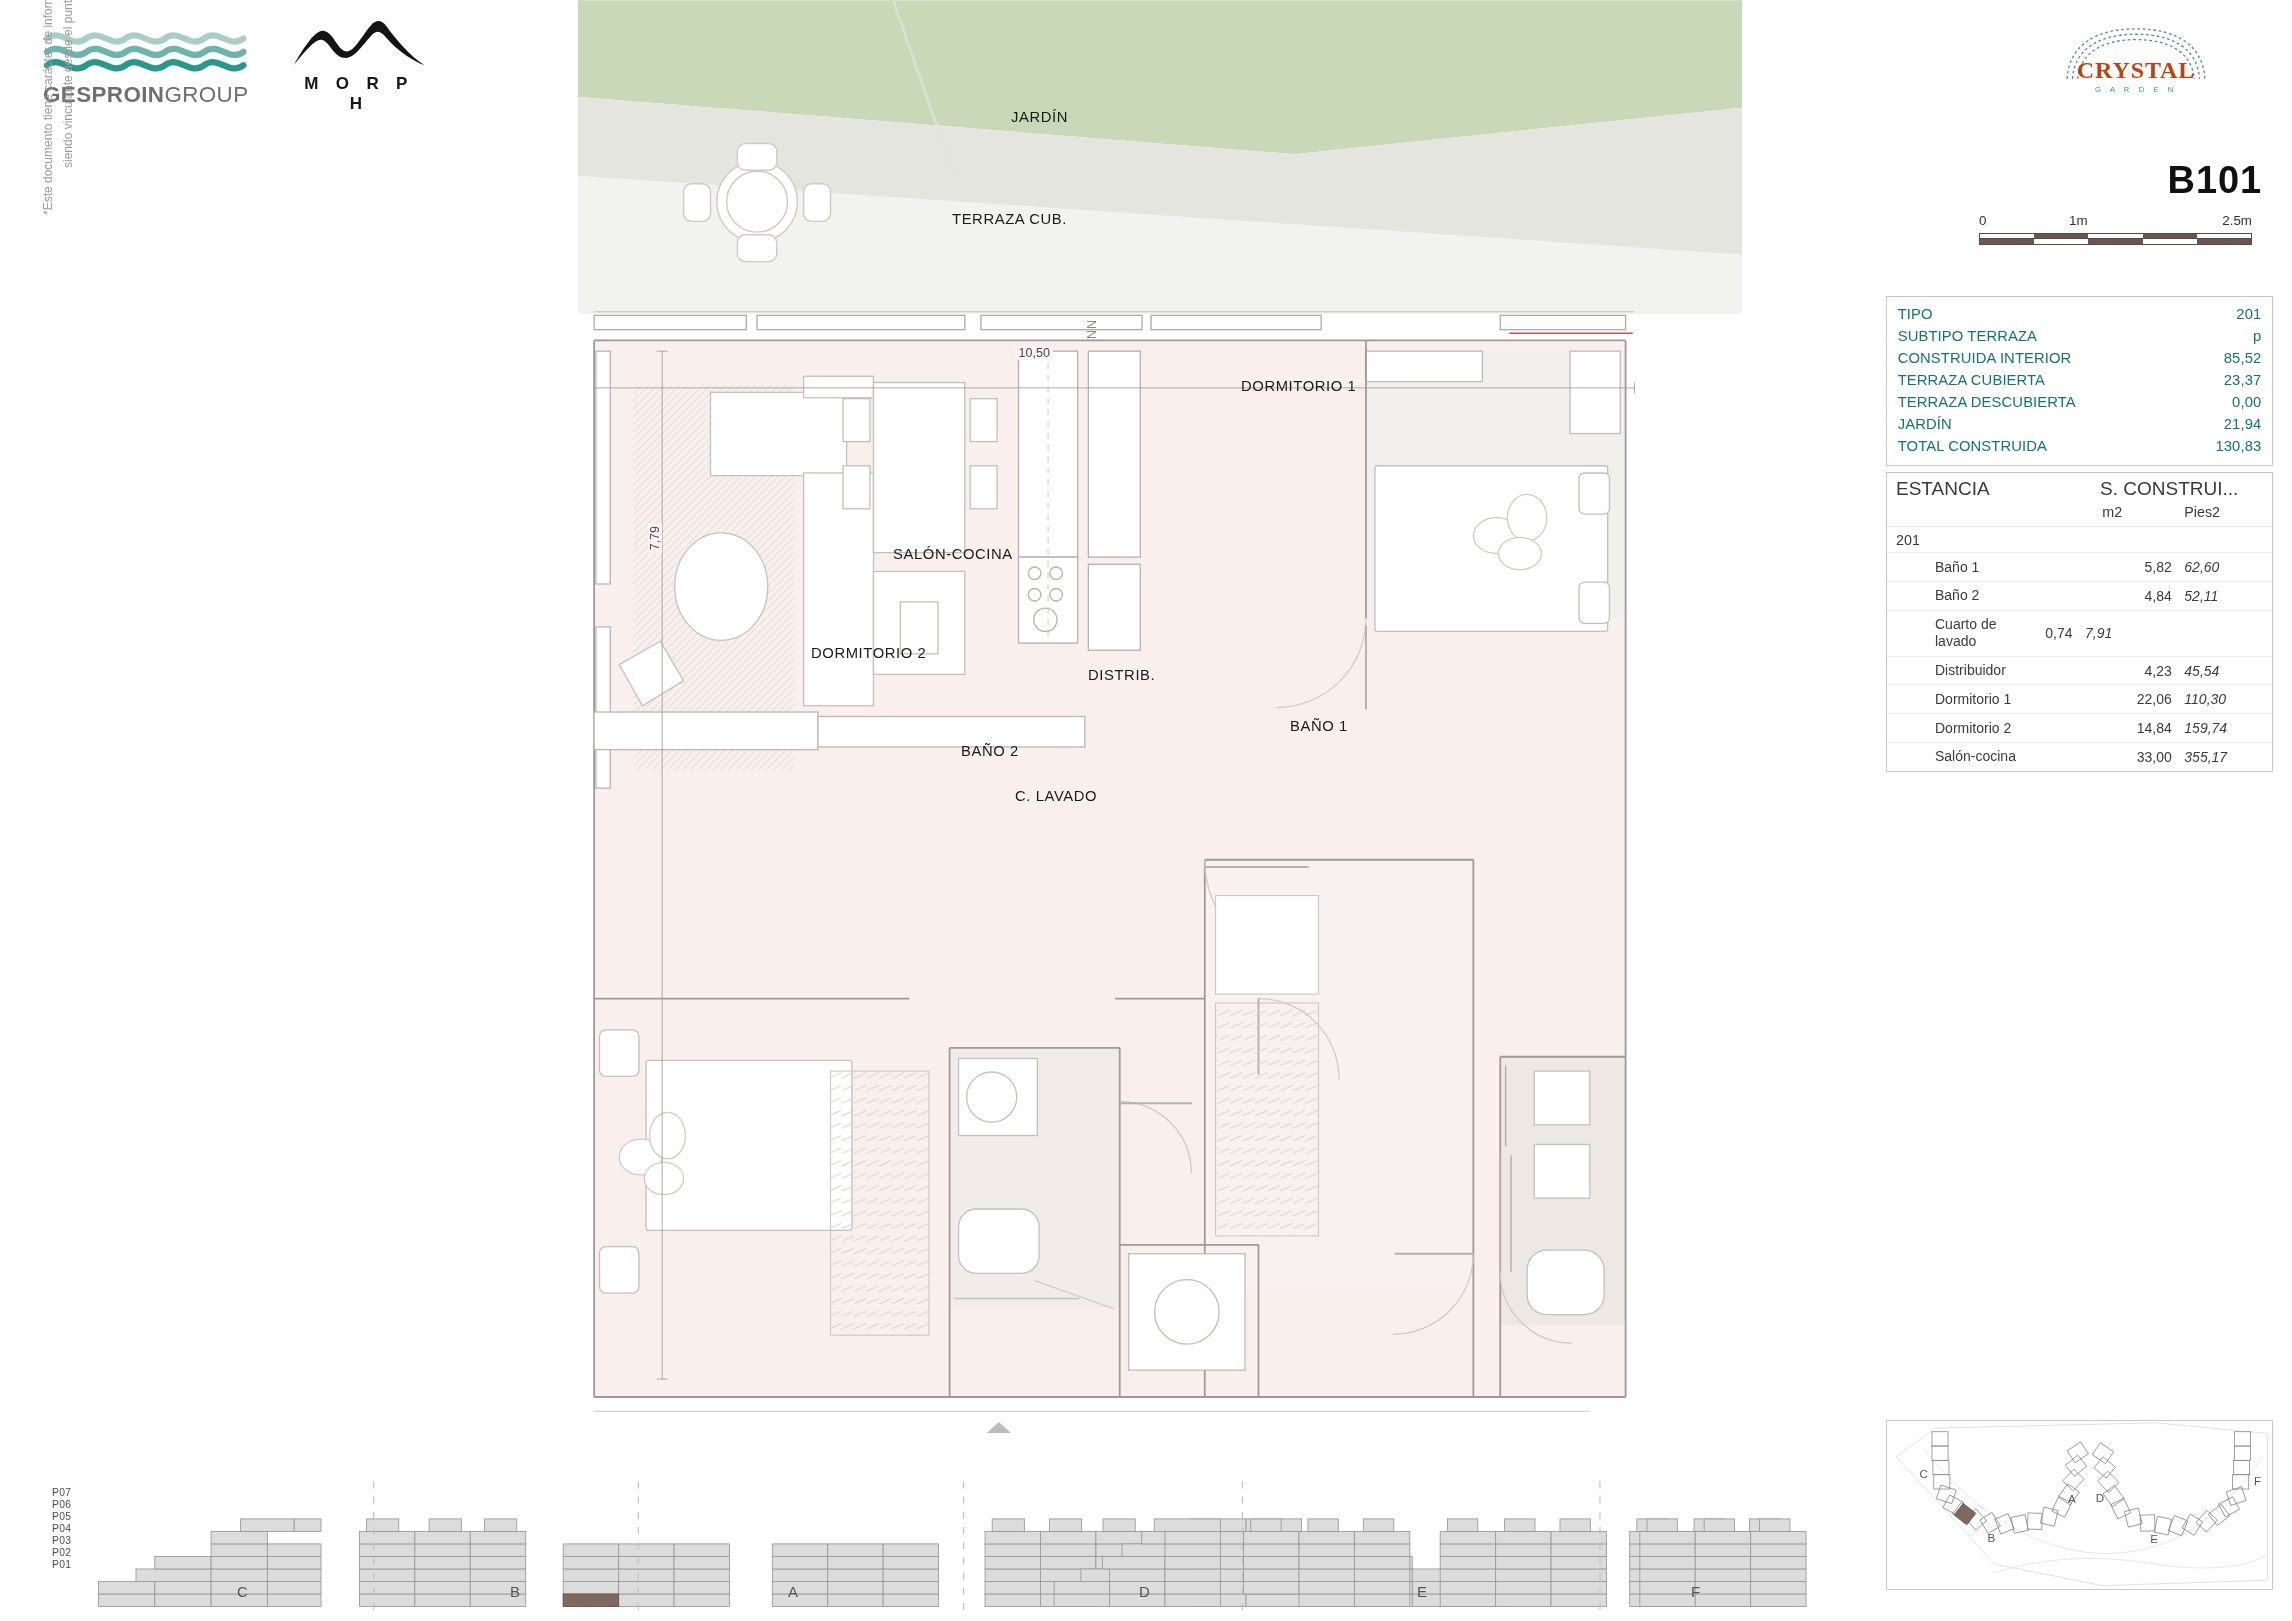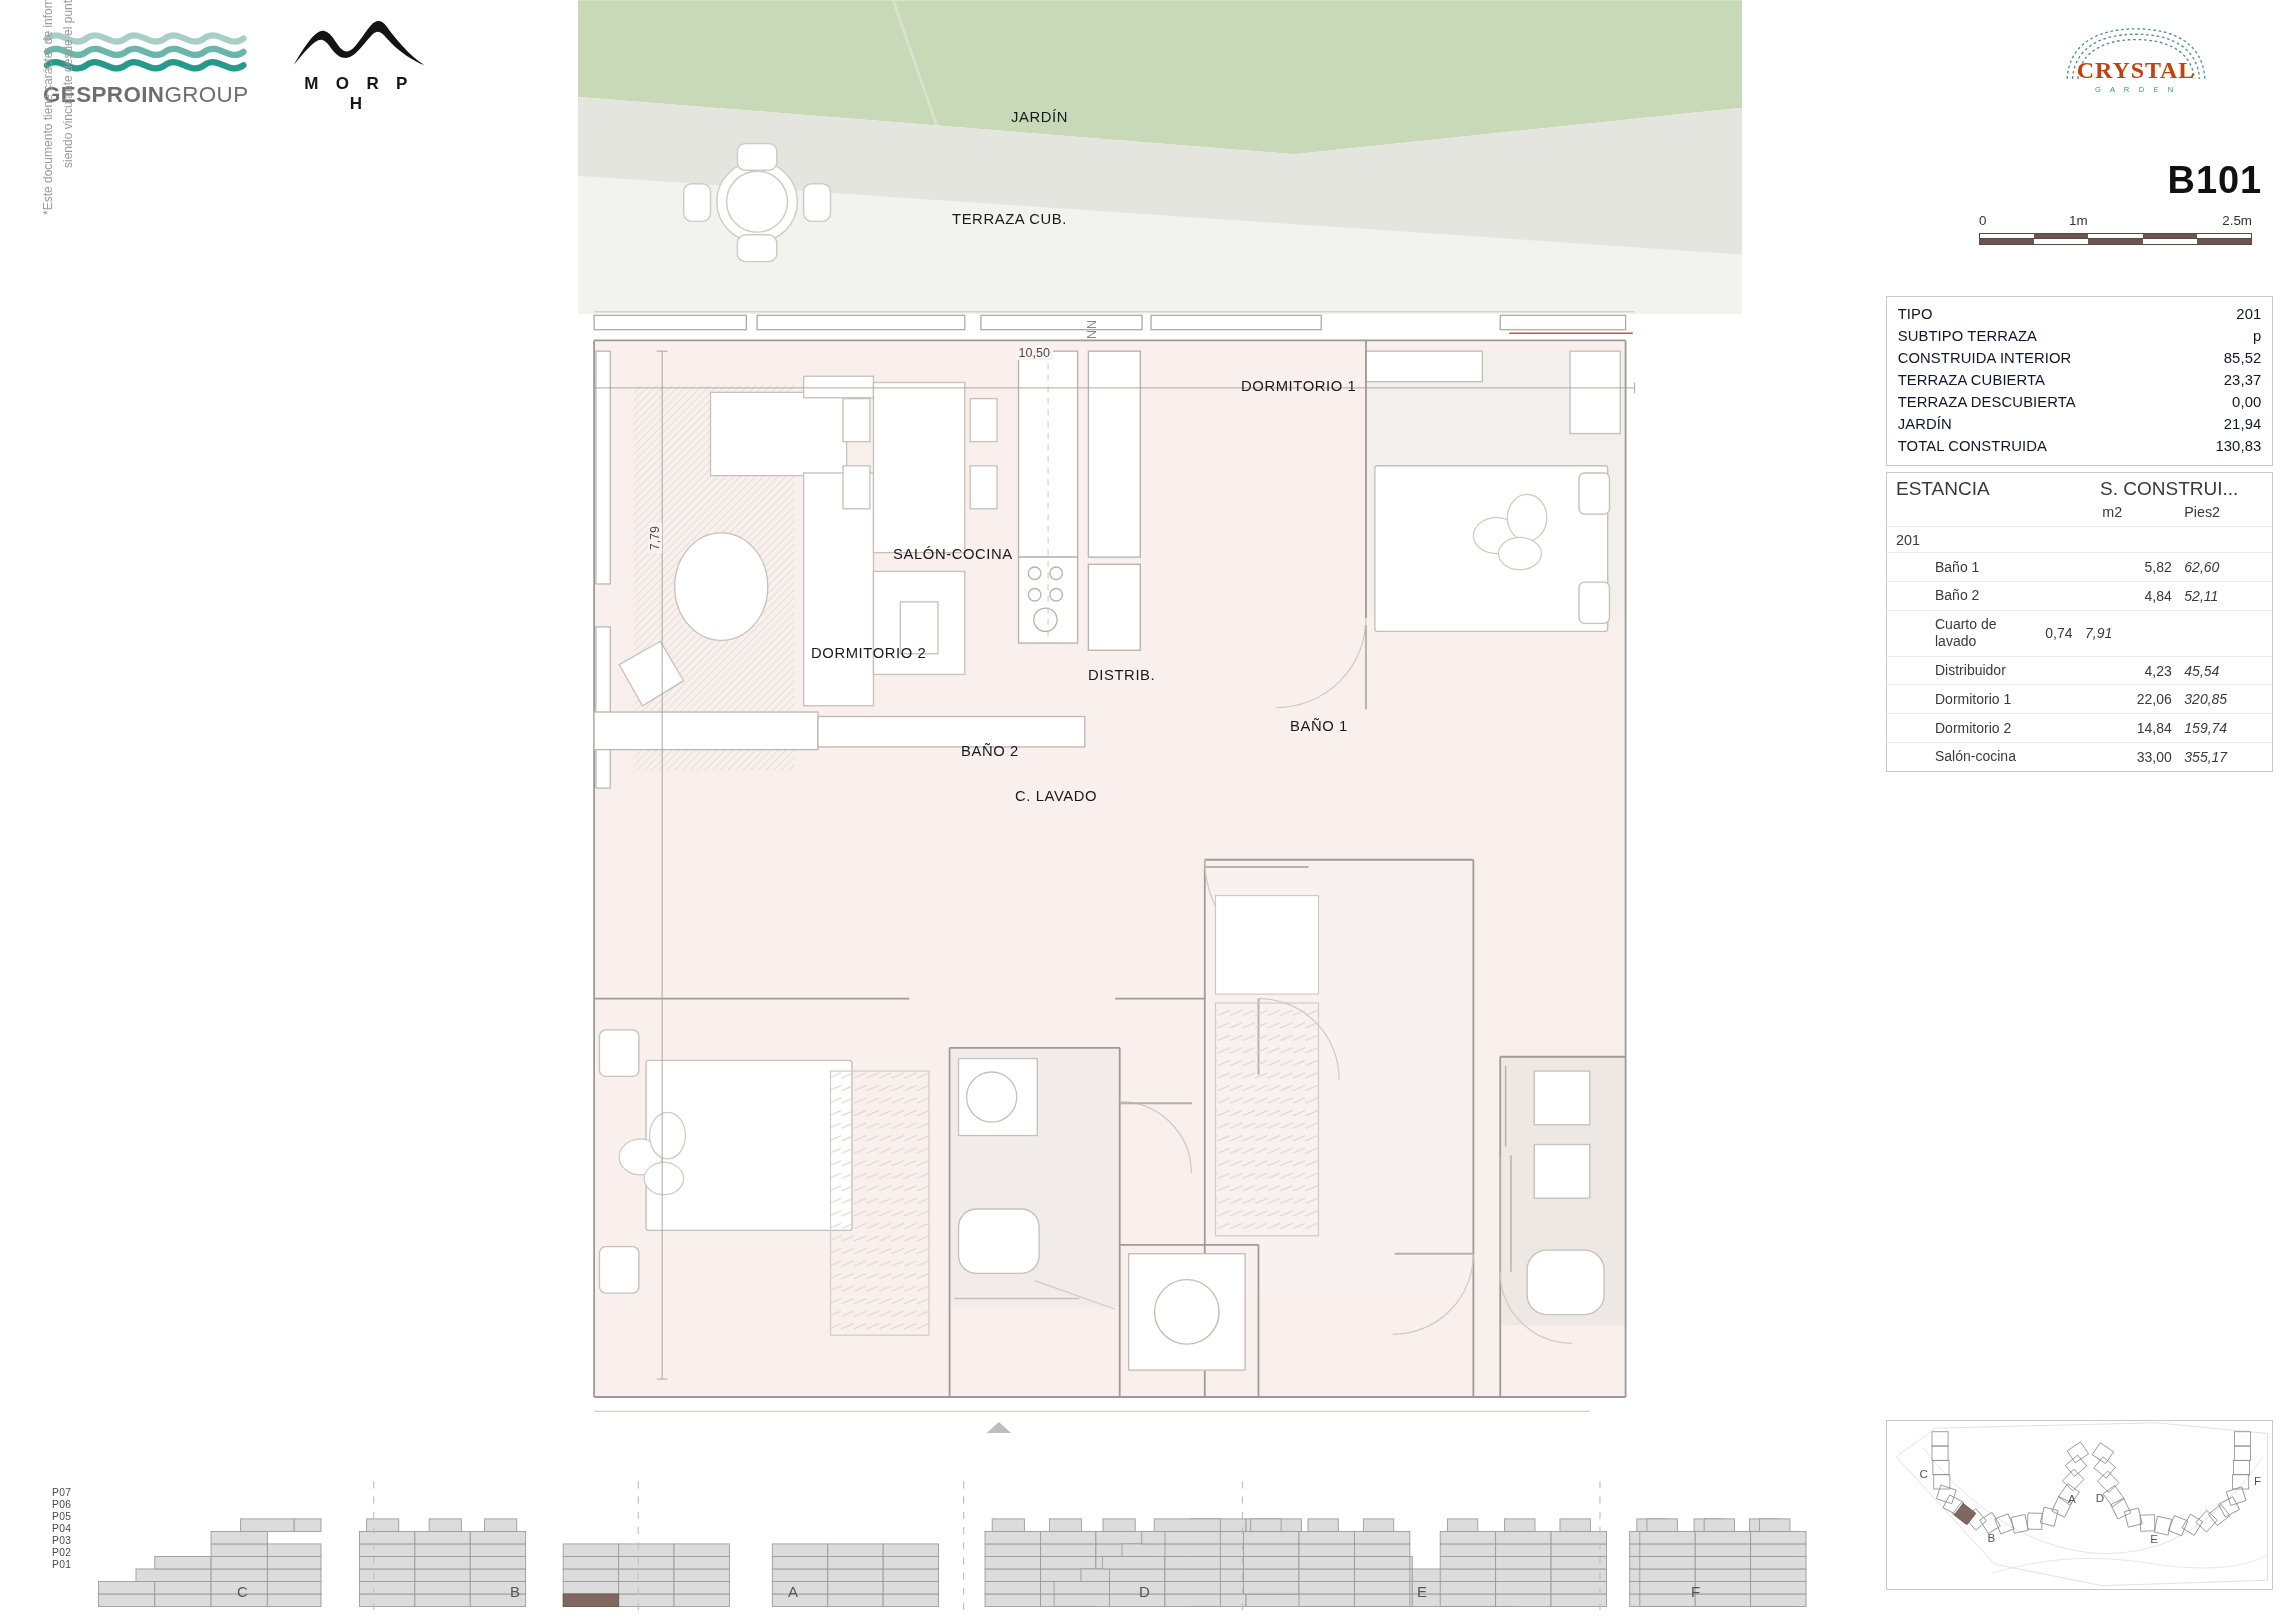--- a/index.html
+++ b/index.html
@@ -53,21 +53,21 @@
   #scalebar .nums { position:relative; height:18px; font-size:13.4px; color:#333; }
   #scalebar .nums span { position:absolute; top:0; }
   #scalebar .bars { margin-top:1.8px; }
   #scalebar .row { display:flex; height:6.3px; border:0.9px solid #5b4a42; border-top-width:0.9px; }
   #scalebar .row + .row { border-top:none; }
   #scalebar .seg { flex:1; }
   .dark { background:#6b564d; }
   .light { background:#ffffff; }
 
   #spec { position:absolute; left:1886px; top:296px; width:387px; border:0.9px solid #c9c9c9; padding:6.3px 10.7px 8px 10.7px; }
-  #spec .srow { display:flex; justify-content:space-between; font-size:14.8px; color:#0f172a; line-height:22px; letter-spacing:0.1px; }
+  #spec .srow { display:flex; justify-content:space-between; font-size:14.8px; color:#0f766e; line-height:22px; letter-spacing:0.1px; }
   #spec .srow .v { font-variant-numeric:tabular-nums; }
 
   #estancia { position:absolute; left:1886px; top:472px; width:387px; border:0.9px solid #c9c9c9; }
   #estancia .hdr1 { display:flex; justify-content:space-between; padding:5.4px 10.7px 1.8px 9px; font-size:19px; color:#3a3a3a; }
   #estancia .hdr1 .r { margin-right:23px; }
   #estancia .hdr2 { display:flex; padding:1.8px 10.7px 6.3px 9px; font-size:14.3px; color:#3a3a3a; }
   #estancia .hdr2 .c1 { flex:1; }
   #estancia .hdr2 .c2 { width:82px; text-align:left; }
   #estancia .hdr2 .c3 { width:77px; text-align:left; }
   #estancia .group { padding:4.5px 9px 4.5px 9px; font-size:14.3px; color:#3a3a3a; border-top:0.9px solid #e6e6e6; }
@@ -438,21 +438,21 @@
       <span class="ft">7,91</span>
     </div>
     <div class="erow">
       <span class="name">Distribuidor</span>
       <span class="m2">4,23</span>
       <span class="ft">45,54</span>
     </div>
     <div class="erow">
       <span class="name">Dormitorio 1</span>
       <span class="m2">22,06</span>
-      <span class="ft">320,85</span>
+      <span class="ft">110,30</span>
     </div>
     <div class="erow">
       <span class="name">Dormitorio 2</span>
       <span class="m2">14,84</span>
       <span class="ft">159,74</span>
     </div>
     <div class="erow">
       <span class="name">Salón-cocina</span>
       <span class="m2">33,00</span>
       <span class="ft">355,17</span>

